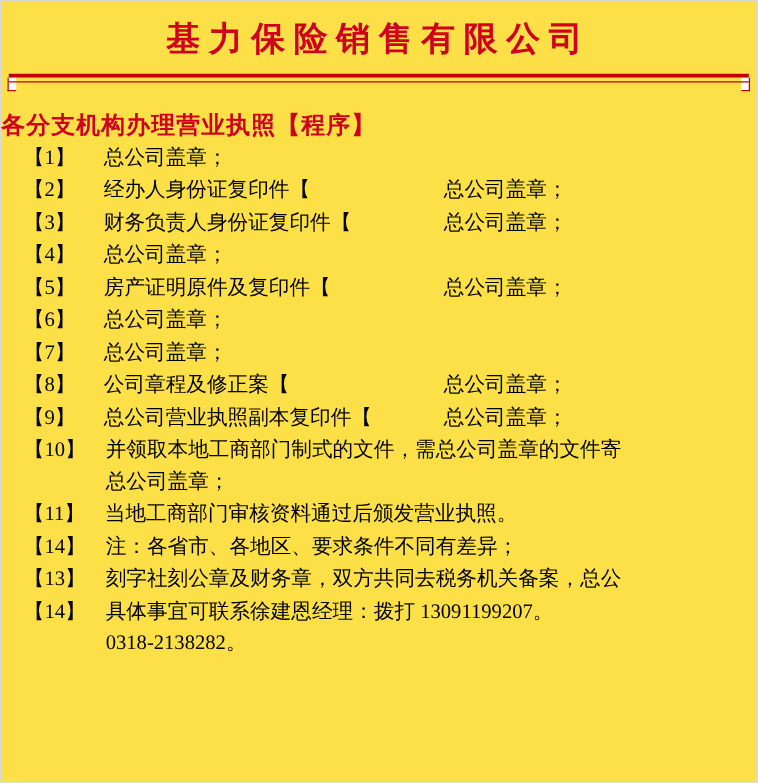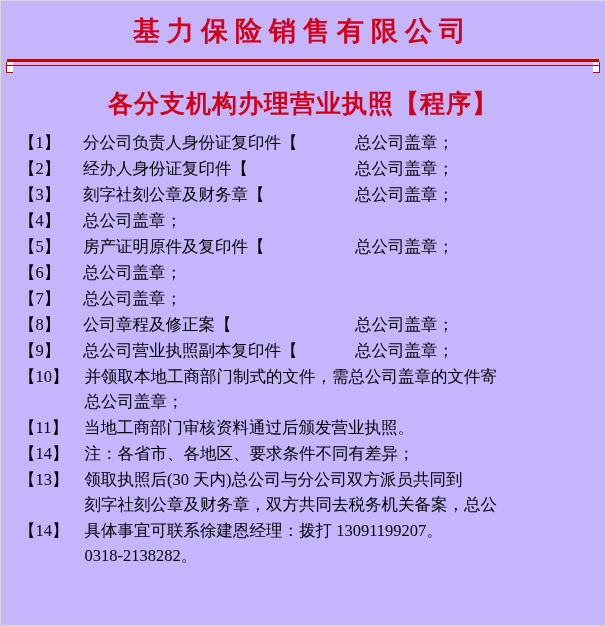--- a/index.html
+++ b/index.html
@@ -12,21 +12,21 @@
     background: #ffffff;
     font-family: "Liberation Serif", "DejaVu Serif", serif;
     overflow: hidden;
   }
   .page {
     position: relative;
     width: 606px;
     height: 626px;
     box-sizing: border-box;
     border: 1px solid #d8d8d8;
-    background: #c4b5fd;
+    background: #fde047;
   }
 
   
   .company-title {
     text-align: center;
     color: #d0021b;
     font-size: 27px;
     font-weight: bold;
     letter-spacing: 7px;
     padding-top: 12px;
@@ -59,26 +59,24 @@
     border: 1px solid #c00000;
     border-top: none;
     top: 5px;
     background: #ffffff;
   }
   .rule-cap.left { left: -1px; border-right: none; }
   .rule-cap.right { right: -1px; border-left: none; }
 
   
   .doc-title {
-    text-align: center;
     color: #d0021b;
-    font-size: 25px;
+    font-size: 19px;
     font-weight: bold;
     margin-top: 14px;
-    margin-bottom: 10px;
     letter-spacing: 1px;
   }
 
   
   .list {
     margin: 0 10px 0 18px;
   }
   .row {
     display: flex;
     align-items: flex-start;
@@ -130,41 +128,40 @@
   </div>
 
   <div class="doc-title">各分支机构办理营业执照【程序】</div>
 
   <div class="list">
 
     <div class="row">
       <span class="num">【1】</span>
       <span class="body">
           <span class="cols">
-        <span class="col-left">分公司负责人身份证复印件【</span>
         <span class="col-right">总公司盖章；</span>
       </span>
         </span>
     </div>
 
     <div class="row">
       <span class="num">【2】</span>
       <span class="body">
           <span class="cols">
         <span class="col-left">经办人身份证复印件【</span>
         <span class="col-right">总公司盖章；</span>
       </span>
         </span>
     </div>
 
     <div class="row">
       <span class="num">【3】</span>
       <span class="body">
           <span class="cols">
-        <span class="col-left">刻字社刻公章及财务章【</span>
+        <span class="col-left">财务负责人身份证复印件【</span>
         <span class="col-right">总公司盖章；</span>
       </span>
         </span>
     </div>
 
     <div class="row">
       <span class="num">【4】</span>
       <span class="body">
           <span class="cols">
         <span class="col-right">总公司盖章；</span>
@@ -238,21 +235,20 @@
     <div class="row">
       <span class="num">【14】</span>
       <span class="body">
         <span class="body-line">注：各省市、各地区、要求条件不同有差异；</span>
       </span>
     </div>
 
     <div class="row">
       <span class="num">【13】</span>
       <span class="body">
-        <span class="body-line">领取执照后(30 天内)总公司与分公司双方派员共同到</span>
         <span class="body-line">刻字社刻公章及财务章，双方共同去税务机关备案，总公</span>
       </span>
     </div>
 
     <div class="row">
       <span class="num">【14】</span>
       <span class="body">
         <span class="body-line">具体事宜可联系徐建恩经理：拨打 13091199207。</span>
         <span class="body-line">0318-2138282。</span>
       </span>

